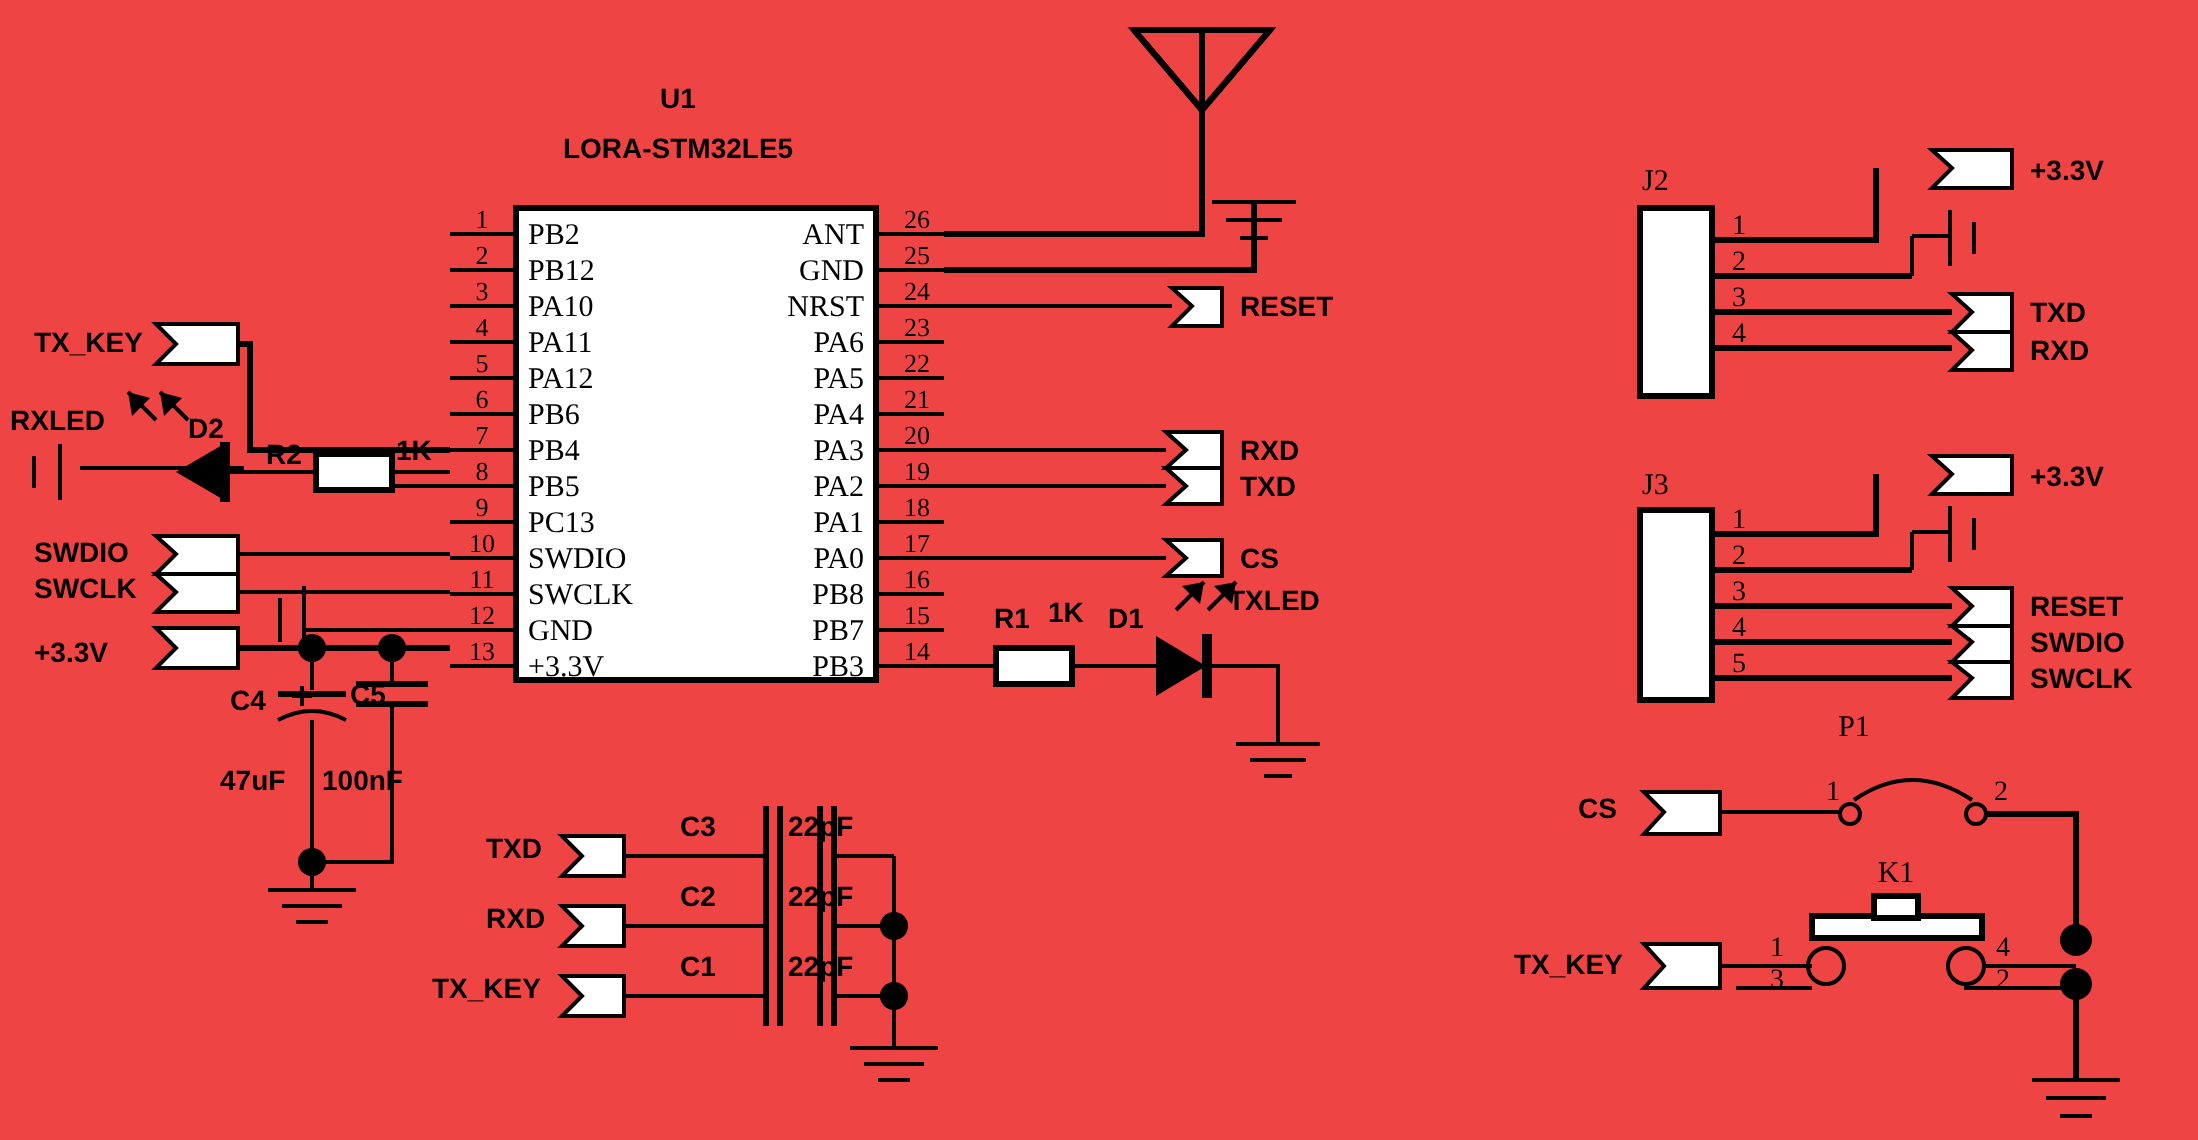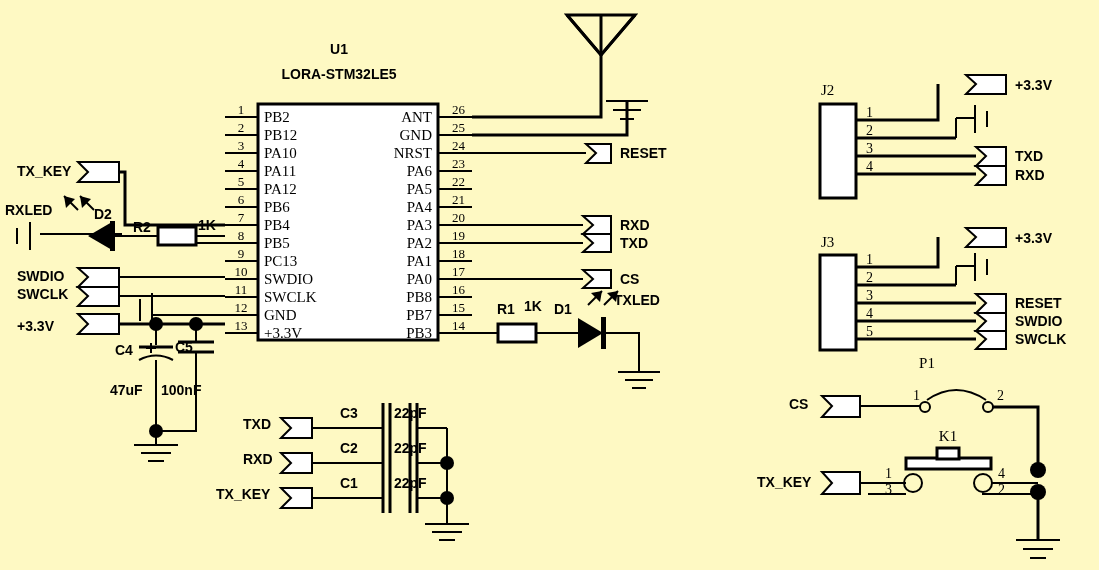--- a/index.html
+++ b/index.html
@@ -4,21 +4,21 @@
 <style>
   html, body {
     margin: 0;
     padding: 0;
     background: #ffffff;
   }
   #sheet {
     position: relative;
     width: 1099px;
     height: 570px;
-    background: #fef9c3;
+    background: #ef4444;
     overflow: hidden;
     font-family: "Liberation Sans", sans-serif;
   }
   #sheet svg {
     position: absolute;
     top: 0;
     left: 0;
     width: 1099px;
     height: 570px;
   }

